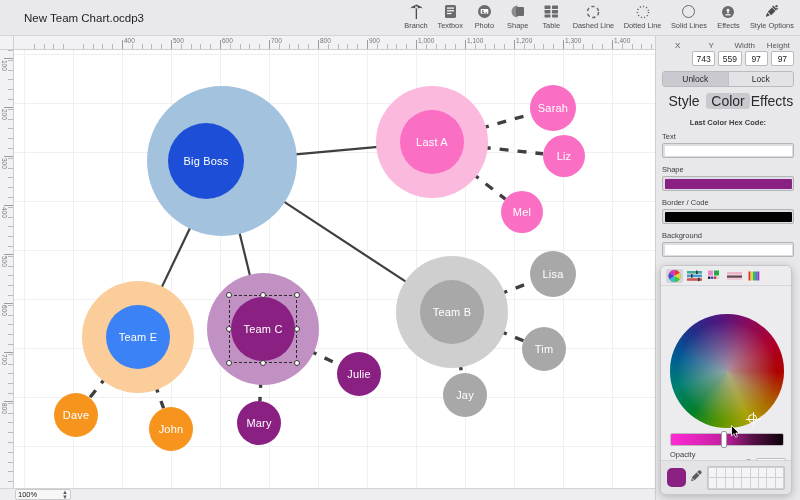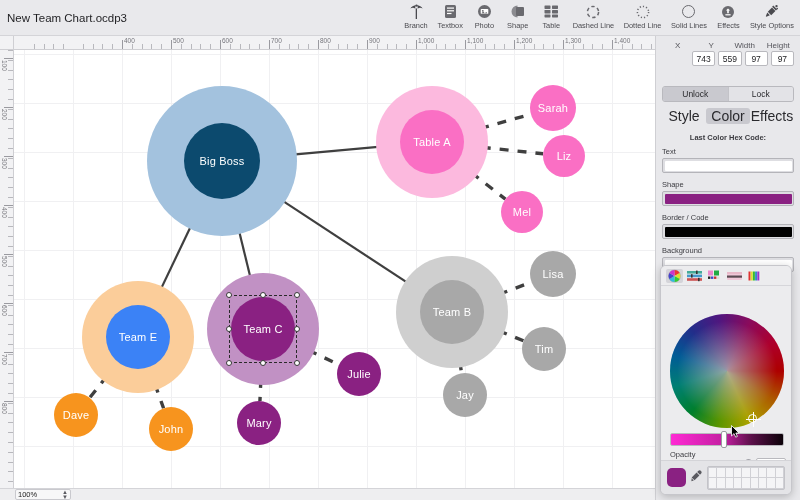--- a/index.html
+++ b/index.html
@@ -12,21 +12,21 @@
   #app { position: relative; width: 800px; height: 500px; }
 
   
   .titlebar {
     position: absolute; top: 0; left: 0; width: 655px; height: 36px;
     background: #e9e9ec;
     display: flex; align-items: center;
     border-bottom: 1px solid #d4d4d8;
   }
   .titlebar .doc-title {
-    margin-left: 7px; font-size: 11.5px; color: #1f1f22; font-weight: 400;
+    margin-left: 24px; font-size: 11.5px; color: #1f1f22; font-weight: 400;
   }
 
   
   .toolbar {
     position: absolute; top: 0; left: 398px; width: 402px; height: 36px;
     background: #e9e9ec; border-bottom: 1px solid #d4d4d8;
     display: flex; align-items: flex-start; justify-content: space-between;
     padding: 3px 4px 0 4px;
   }
   .tool {
@@ -117,21 +117,21 @@
   .stepper { font-size: 6px; color: #5a5a60; line-height: 5px; text-align: center; }
 
   
   .inspector {
     position: absolute; left: 655px; top: 36px; width: 145px; height: 464px;
     background: #e8e8eb; border-left: 1px solid #cfcfd3;
     padding: 5px 6px;
   }
   .xy-head { display: flex; gap: 2px; margin-bottom: 1px; }
   .xy-head span { flex: 1; text-align: center; font-size: 8px; color: #55555b; }
-  .xy-row { display: flex; gap: 3px; margin-bottom: 20px; padding-left: 30px; }
+  .xy-row { display: flex; gap: 3px; margin-bottom: 5px; padding-left: 30px; }
   .xy-in {
     flex: 1; height: 15px; background: #fff; border: 1px solid #b9b9be;
     border-radius: 2px; font-size: 8.5px; color: #1d1d20;
     display: flex; align-items: center; justify-content: center;
   }
   .seg {
     display: flex; width: 100%; height: 16px; border: 1px solid #b9b9be;
     border-radius: 3px; overflow: hidden; margin-bottom: 6px; background: #dcdce0;
   }
   .seg > div {
@@ -520,25 +520,25 @@
         <line x1="247.63952906800597" y1="310.97106690185984" x2="245.9353237657459" y2="351.0198915049713" stroke="#3f3f3f" stroke-width="3.4" stroke-dasharray="9 9"></line>
         <line x1="104.08818798158823" y1="312.05034415219546" x2="75.68937076265809" y2="347.7778883953656" stroke="#3f3f3f" stroke-width="3.4" stroke-dasharray="9 9"></line>
         <line x1="134.8042351862016" y1="317.120898094865" x2="149.57208830948642" y2="358.2918825597803" stroke="#3f3f3f" stroke-width="3.4" stroke-dasharray="9 9"></line>
       </svg>
     <div id="nodes">
         <div class="halo" style="left: 133px; top: 36px; width: 150px; height: 150px; background: rgb(163, 194, 222);"></div>
         <div class="halo" style="left: 362px; top: 36px; width: 112px; height: 112px; background: rgb(252, 185, 222);"></div>
         <div class="halo" style="left: 382px; top: 206px; width: 112px; height: 112px; background: rgb(207, 207, 207);"></div>
         <div class="halo" style="left: 193px; top: 223px; width: 112px; height: 112px; background: rgb(193, 145, 196);"></div>
         <div class="halo" style="left: 68px; top: 231px; width: 112px; height: 112px; background: rgb(251, 205, 154);"></div>
-        <div class="node" style="left: 170px; top: 73px; width: 76px; height: 76px; background: #0c4a6e;">
+        <div class="node" style="left: 154px; top: 73px; width: 76px; height: 76px; background: #1d4ed8;">
           <div class="node-label">Big Boss</div>
         </div>
         <div class="node" style="left: 386px; top: 60px; width: 64px; height: 64px; background: rgb(250, 111, 196);">
-          <div class="node-label">Table A</div>
+          <div class="node-label">Last A</div>
         </div>
         <div class="node" style="left: 406px; top: 230px; width: 64px; height: 64px; background: rgb(168, 168, 168);">
           <div class="node-label">Team B</div>
         </div>
         <div class="node" style="left: 217px; top: 247px; width: 64px; height: 64px; background: rgb(138, 33, 130);">
           <div class="node-label">Team C</div>
         </div>
         <div class="sel-box" style="left: 215px; top: 245px; width: 68px; height: 68px;"></div>
         <div class="sel-h" style="left: 212px; top: 242px;"></div>
         <div class="sel-h" style="left: 246px; top: 242px;"></div>

